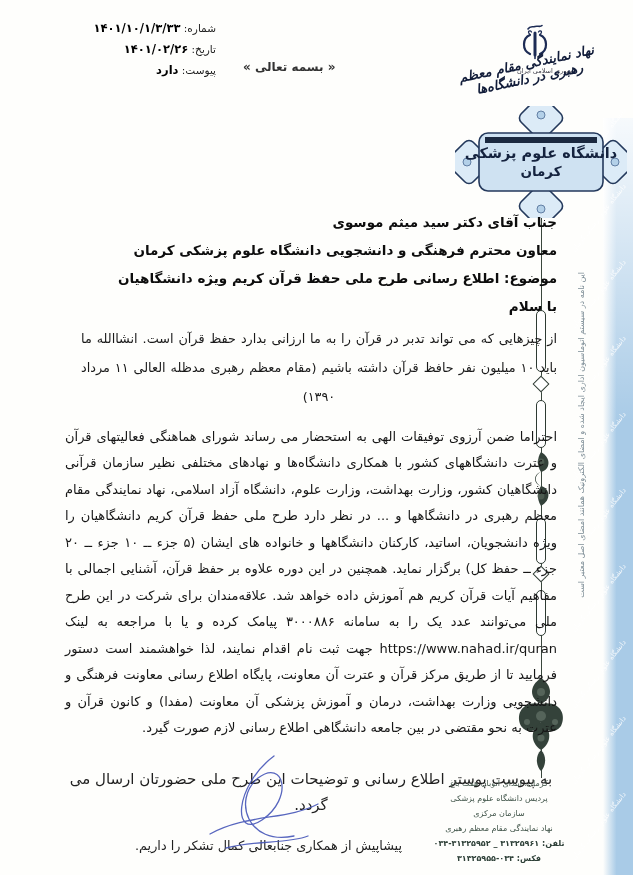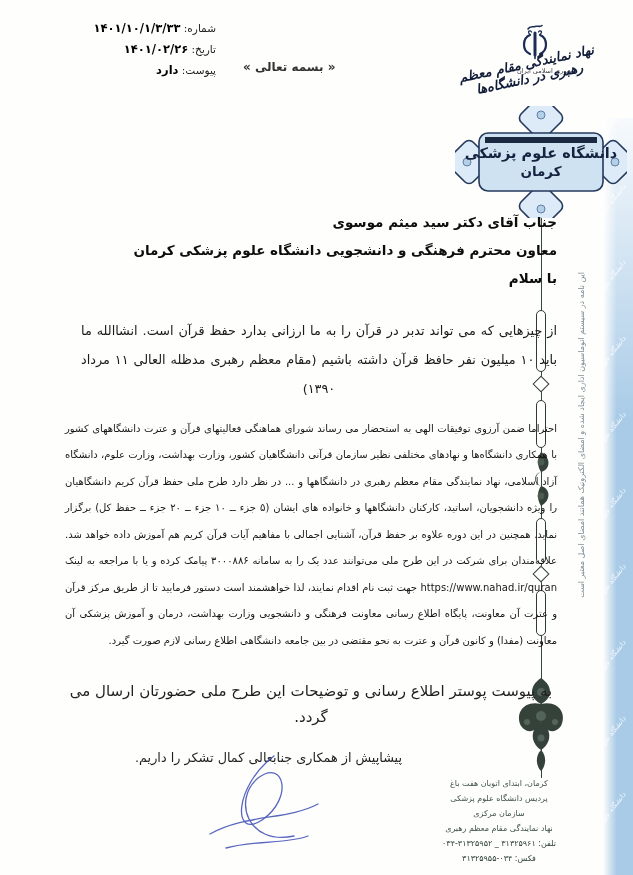--- a/index.html
+++ b/index.html
@@ -62,40 +62,40 @@
     transform-origin:100% 0; transform:rotate(-90deg);
     direction:rtl; font-size:8px; color:#7d8d96; white-space:nowrap;
   }
   
   .content{
     position:absolute; top:208px; right:76px; width:492px;
     direction:rtl; text-align:right;
   }
   .content .addr{font-weight:bold; font-size:13.5px; line-height:28px; color:#0d0d0d;}
   .quote{
-    margin-top:24px; padding-left:16px; font-size:12.8px; line-height:29px; color:#1a1a1a;
+    margin-top:4px; padding-left:16px; font-size:12.8px; line-height:29px; color:#1a1a1a;
     text-align:justify; text-align-last:center;
   }
   .bodyp{
-    margin-top:8px; font-size:10px; line-height:26.5px; color:#161616; text-align:justify;
+    margin-top:8px; font-size:13px; line-height:26.5px; color:#161616; text-align:justify;
   }
   .attach-note{margin-top:24px; font-size:15px; line-height:26px;text-align:center;}
   .thanks{margin-top:12px; margin-right:155px; font-size:12.8px; line-height:26px;}
   
   .sig-block{
     position:absolute; left:66px; top:798px; width:280px; text-align:center;
     direction:rtl; font-weight:bold; font-size:13px; line-height:22px; color:#0c0c0c;
   }
   .sig-scribble{position:absolute; left:196px; top:748px;}
   
   .footer{
     position:absolute; top:776px; right:54px; width:160px;
     direction:rtl; text-align:center; font-size:8px; line-height:15px; color:#3f5348;
   }
-  .footer .tel{font-weight:normal; color:#2e4038;}
+  .footer .tel{font-weight:bold; color:#2e4038;}
 </style>
 </head>
 <body>
 
 <div class="page">
 
   <div class="strip">
       <span class="wm" style="top: 20px;">دانشگاه علوم پزشکی کرمان</span>
       <span class="wm" style="top: 96px;">دانشگاه علوم پزشکی کرمان</span>
       <span class="wm" style="top: 172px;">دانشگاه علوم پزشکی کرمان</span>
@@ -193,20 +193,21 @@
         <circle cx="14" cy="46" r="3"></circle>
           <circle cx="42" cy="46" r="3"></circle>
         <circle cx="28" cy="62" r="3.5"></circle>
       </g>
     </svg>
   </div>
 
   <div class="content">
     <div class="addr">جناب آقای دکتر سید میثم موسوی</div>
     <div class="addr">معاون محترم فرهنگی و دانشجویی دانشگاه علوم پزشکی کرمان</div>
+    <div class="addr">موضوع: اطلاع رسانی طرح ملی حفظ قرآن کریم ویژه دانشگاهیان</div>
     <div class="addr">با سلام</div>
     <p class="quote">از چیزهایی که می تواند تدبر در قرآن را به ما ارزانی بدارد حفظ قرآن است. انشاالله ما باید ۱۰ میلیون نفر حافظ قرآن داشته باشیم (مقام معظم رهبری مدظله العالی ۱۱ مرداد ۱۳۹۰)</p>
     <p class="bodyp">احتراما ضمن آرزوی توفیقات الهی به استحضار می رساند شورای هماهنگی فعالیتهای قرآن و عترت دانشگاههای کشور با همکاری دانشگاه‌ها و نهادهای مختلفی نظیر سازمان قرآنی دانشگاهیان کشور، وزارت بهداشت، وزارت علوم، دانشگاه آزاد اسلامی، نهاد نمایندگی مقام معظم رهبری در دانشگاهها و ... در نظر دارد طرح ملی حفظ قرآن کریم دانشگاهیان را ویژه دانشجویان، اساتید، کارکنان دانشگاهها و خانواده های ایشان (۵ جزء ــ ۱۰ جزء ــ ۲۰ جزء ــ حفظ کل) برگزار نماید. همچنین در این دوره علاوه بر حفظ قرآن، آشنایی اجمالی با مفاهیم آیات قرآن کریم هم آموزش داده خواهد شد. علاقه‌مندان برای شرکت در این طرح ملی می‌توانند عدد یک را به سامانه ۳۰۰۰۸۸۶ پیامک کرده و یا با مراجعه به لینک https://www.nahad.ir/quran جهت ثبت نام اقدام نمایند، لذا خواهشمند است دستور فرمایید تا از طریق مرکز قرآن و عترت آن معاونت، پایگاه اطلاع رسانی معاونت فرهنگی و دانشجویی وزارت بهداشت، درمان و آموزش پزشکی آن معاونت (مفدا) و کانون قرآن و عترت به نحو مقتضی در بین جامعه دانشگاهی اطلاع رسانی لازم صورت گیرد.</p>
     <p class="attach-note">به پیوست پوستر اطلاع رسانی و توضیحات این طرح ملی حضورتان ارسال می گردد.</p>
     <p class="thanks">پیشاپیش از همکاری جنابعالی کمال تشکر را داریم.</p>
   </div>
 
   <svg class="sig-scribble" width="130" height="115" viewBox="0 0 130 115">
     <g fill="none" stroke="#4656b8" stroke-width="1.3" opacity="0.9" stroke-linecap="round">
       <path d="M78 8 C38 38 36 92 66 72 C98 50 88 10 62 30 C36 52 52 98 98 88"></path>

